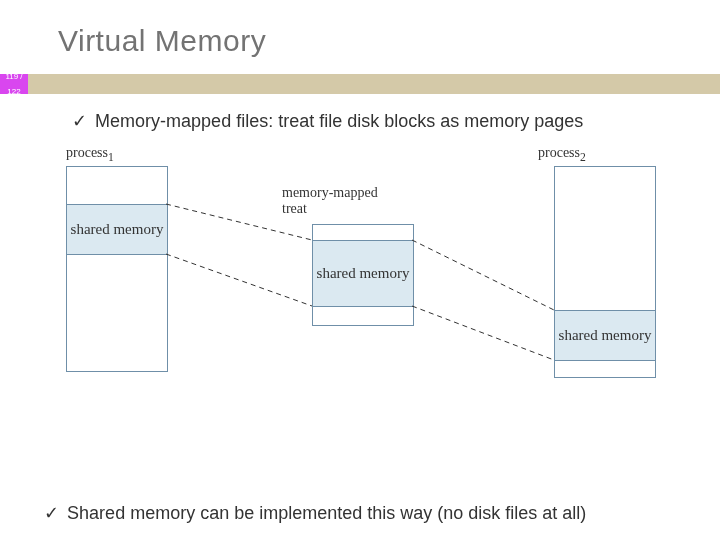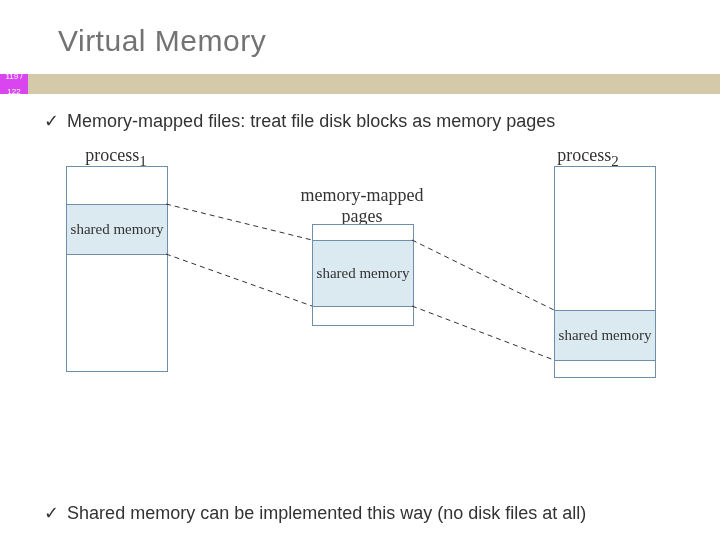--- a/index.html
+++ b/index.html
@@ -55,21 +55,21 @@
   .bullet {
     position: absolute;
     left: 44px;
     font-size: 18px;
     color: #333;
   }
   .check {
     font-family: "Segoe UI Symbol", Arial, sans-serif;
     margin-right: 8px;
   }
-  .bullet-top { top: 110px; }
+  .bullet-top { top: 110px; margin-left: 28px; }
   .bullet-bottom { top: 502px; width: 660px; }
 
   .diagram {
     position: absolute;
     left: 30px;
     top: 145px;
     width: 640px;
     height: 330px;
   }
 
@@ -90,22 +90,21 @@
     font-size: 15px;
     text-align: center;
     padding: 2px;
   }
   .seg:last-child { border-bottom: none; }
   .shared { background: #dbe9f1; }
 
   .col-label {
     position: absolute;
     font-family: "Times New Roman", serif;
-    font-size: 18px;
-    text-align: center;
+    font-size: 14px;
   }
 
   svg.lines {
     position: absolute;
     left: 0;
     top: 0;
     width: 640px;
     height: 330px;
   }
 </style>
@@ -123,21 +122,21 @@
   <div class="bullet bullet-top">
     <span class="check">✓</span><span>Memory-mapped files: treat file disk blocks as memory pages</span>
   </div>
 
   <div class="diagram">
 
     <div class="col-label" style="left:36px; top:0px; width:100px;">
       <span>process</span><sub>1</sub>
     </div>
     <div class="col-label" style="left:252px; top:40px; width:160px; white-space:pre-line;">memory-mapped
-pages</div>
+treat</div>
     <div class="col-label" style="left:508px; top:0px; width:100px;">
       <span>process</span><sub>2</sub>
     </div>
 
     <div class="col" style="left:36px; top:21px;">
       <div class="seg" style="height:38px;"></div>
       <div class="seg shared" style="height:50px;">shared
 memory</div>
       <div class="seg" style="height:116px;"></div>
     </div>

